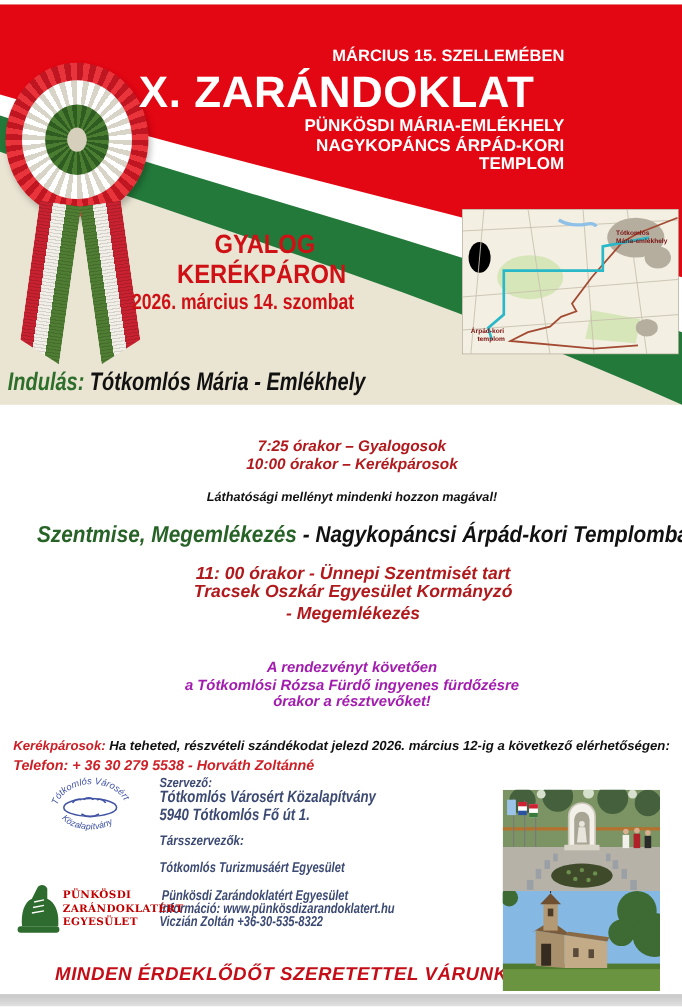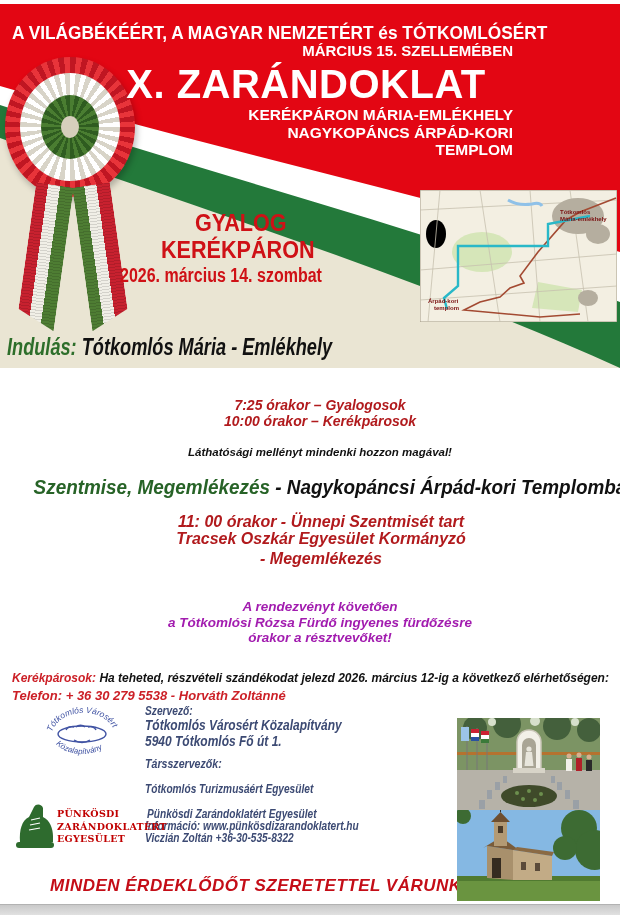--- a/index.html
+++ b/index.html
@@ -72,25 +72,24 @@
   </svg>
 
   <div class="abs rosette">
     <div class="w"></div>
     <div class="g"></div>
     <div class="c"></div>
   </div>
   <div class="abs ribbon ribL"></div>
   <div class="abs ribbon ribR"></div>
 
-  <div class="abs h1line"><span class="cx" style="--sx:.91">A VILÁGBÉKÉÉRT, A MAGYAR NEMZETÉRT és TÓTKOMLÓSÉRT</span></div>
   <div class="abs h2line">MÁRCIUS 15. SZELLEMÉBEN</div>
   <div class="abs htitle">X. ZARÁNDOKLAT</div>
   <div class="abs hsub">
-    <div>KERÉKPÁRON MÁRIA-EMLÉKHELY</div>
+    <div>PÜNKÖSDI MÁRIA-EMLÉKHELY</div>
     <div>NAGYKOPÁNCS ÁRPÁD-KORI</div>
     <div>TEMPLOM</div>
   </div>
 
   <svg class="abs" style="left:420px;top:190px" width="197" height="132" viewBox="0 0 197 132">
     <rect x="0" y="0" width="197" height="132" fill="#f3efe2" stroke="#a39a86" stroke-width="1"></rect>
     <ellipse cx="62" cy="62" rx="30" ry="20" fill="#d6e6b9"></ellipse>
     <polygon points="118,92 162,100 158,122 112,118" fill="#d6e6b9"></polygon>
     <ellipse cx="16" cy="44" rx="10" ry="14" fill="#dcead F"></ellipse>
     <g stroke="#c7c0ae" stroke-width=".8">

